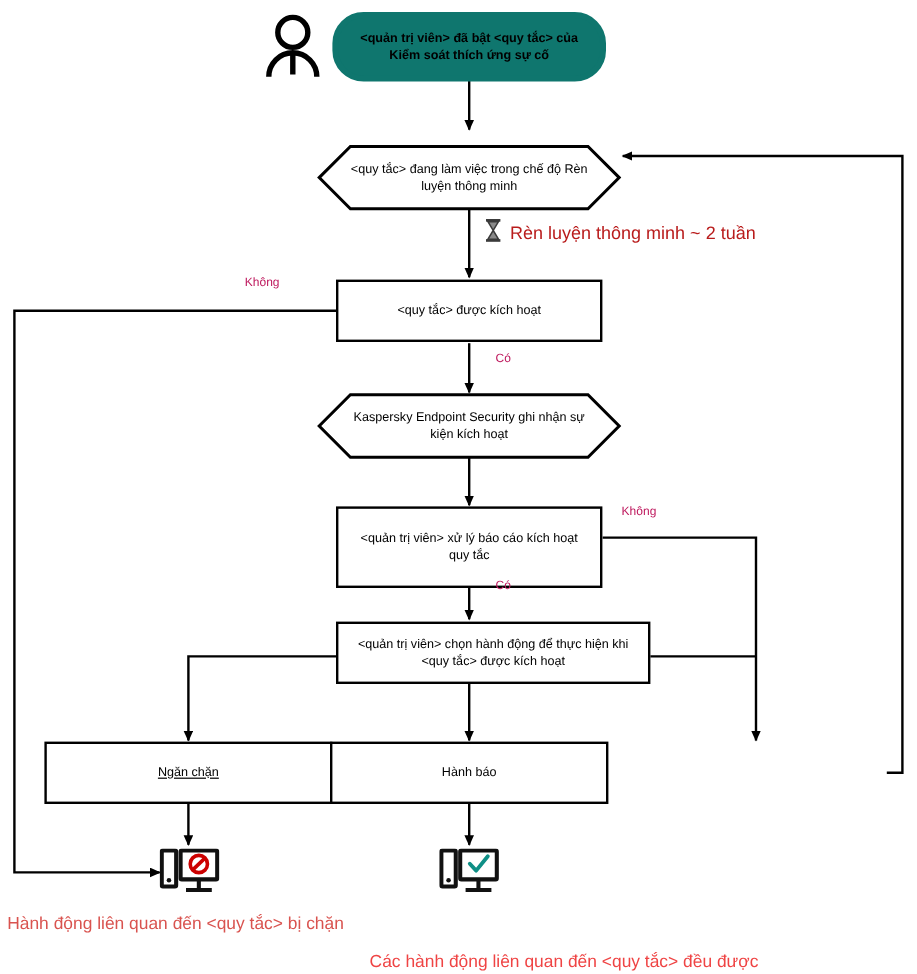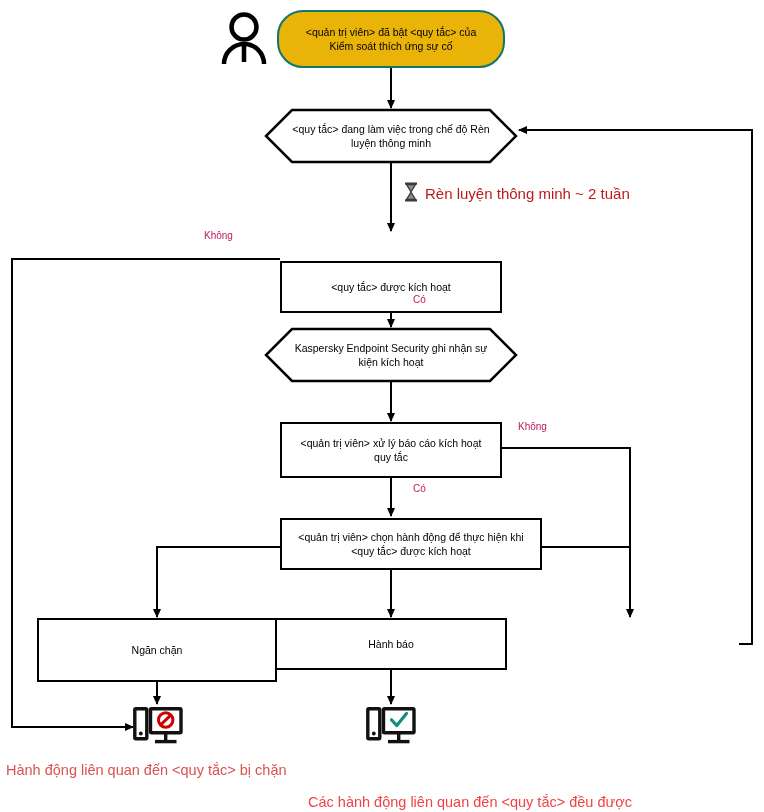--- a/index.html
+++ b/index.html
@@ -47,25 +47,26 @@
     position: absolute;
     display: flex;
     align-items: center;
     justify-content: center;
     text-align: center;
     font-size: 10.5px;
     line-height: 1.35;
     box-sizing: border-box;
   }
   .term {
-    border: 2px solid #0f766e;
-    background: #eab308;
+    border: 5px solid #0f766e;
+    background: #0f766e;
     border-radius: 26px;
     font-size: 10.5px;
     padding: 2px 14px;
+    font-weight: bold;
   }
   .edge-label {
     position: absolute;
     font-size: 10px;
     color: #be185d;
     white-space: nowrap;
   }
   .timer-label {
     position: absolute;
     font-size: 15px;
@@ -132,68 +133,68 @@
       <circle cx="26" cy="17" r="12.5" fill="none" stroke="#000000" stroke-width="4.5"></circle>
       <path d="M6,54 a20,20 0 0 1 40,0" fill="none" stroke="#000000" stroke-width="4.5"></path>
       <line x1="26" y1="33" x2="26" y2="52" stroke="#000000" stroke-width="4.5"></line>
     </svg>
   </div>
 
   <div class="node term" style="left:277px; top:10px; width:228px; height:58px;">
     <span>&lt;quản trị viên&gt; đã bật &lt;quy tắc&gt; của Kiểm soát thích ứng sự cố</span>
   </div>
 
-  <div class="hex-wrap" style="left:264px; top:108px; width:254px; height:56px;">
+  <div class="hex-wrap" style="left:264px; top:120px; width:254px; height:56px;">
     <svg width="254" height="56" viewBox="0 0 254 56" xmlns="http://www.w3.org/2000/svg">
       <polygon points="28,2 226,2 252,28 226,54 28,54 2,28" fill="#ffffff" stroke="#000000" stroke-width="2.5"></polygon>
     </svg>
     <div class="hex-label" style="left:0; top:0; width:254px; height:56px; padding:0 24px;">&lt;quy tắc&gt; đang làm việc trong chế độ Rèn luyện thông minh</div>
   </div>
 
   <div class="timer-label" style="left:404px; top:182px;">
     <span>
       <svg width="14" height="20" viewBox="0 0 14 20" xmlns="http://www.w3.org/2000/svg">
         <rect x="1" y="0.5" width="12" height="2.2" fill="#3b3b3b"></rect>
         <rect x="1" y="17.3" width="12" height="2.2" fill="#3b3b3b"></rect>
         <path d="M2.6,2.7 L11.4,2.7 L7,10 Z" fill="#8a8a8a"></path>
         <path d="M2.6,17.3 L11.4,17.3 L7,10 Z" fill="#8a8a8a"></path>
         <path d="M2.6,2.7 L11.4,2.7 L7,10 L11.4,17.3 L2.6,17.3 L7,10 Z" fill="none" stroke="#3b3b3b" stroke-width="1.3"></path>
       </svg>
     </span>
     <span>Rèn luyện thông minh ~ 2 tuần</span>
   </div>
 
-  <div class="node rect" style="left:280px; top:233px; width:222px; height:52px;margin-top:28px;">
+  <div class="node rect" style="left:280px; top:233px; width:222px; height:52px;">
     <span>&lt;quy tắc&gt; được kích hoạt</span>
   </div>
 
   <div class="edge-label" style="left:204px; top:230px;">Không</div>
 
   <div class="edge-label" style="left:413px; top:294px;">Có</div>
 
   <div class="hex-wrap" style="left:264px; top:327px; width:254px; height:56px;">
     <svg width="254" height="56" viewBox="0 0 254 56" xmlns="http://www.w3.org/2000/svg">
       <polygon points="28,2 226,2 252,28 226,54 28,54 2,28" fill="#ffffff" stroke="#000000" stroke-width="2.5"></polygon>
     </svg>
     <div class="hex-label" style="left:0; top:0; width:254px; height:56px; padding:0 24px;">Kaspersky Endpoint Security ghi nhận sự kiện kích hoạt</div>
   </div>
 
-  <div class="node rect" style="left:280px; top:422px; width:222px; height:56px;">
+  <div class="node rect" style="left:280px; top:422px; width:222px; height:68px;">
     <span>&lt;quản trị viên&gt; xử lý báo cáo kích hoạt quy tắc</span>
   </div>
 
   <div class="edge-label" style="left:518px; top:421px;">Không</div>
 
   <div class="edge-label" style="left:413px; top:483px;">Có</div>
 
   <div class="node rect" style="left:280px; top:518px; width:262px; height:52px;">
     <span>&lt;quản trị viên&gt; chọn hành động để thực hiện khi &lt;quy tắc&gt; được kích hoạt</span>
   </div>
 
-  <div class="node rect bottom-label" style="left:37px; top:618px; width:240px; height:64px;">
+  <div class="node rect bottom-label" style="left:37px; top:618px; width:240px; height:52px;text-decoration:underline;">
     <span>Ngăn chặn</span>
   </div>
 
   <div class="node rect bottom-label" style="left:275px; top:618px; width:232px; height:52px;">
     <span>Hành báo</span>
   </div>
 
 
   <div class="icon-box" style="left:133px; top:707px;">
     <svg width="50" height="42" viewBox="0 0 50 42" xmlns="http://www.w3.org/2000/svg">

